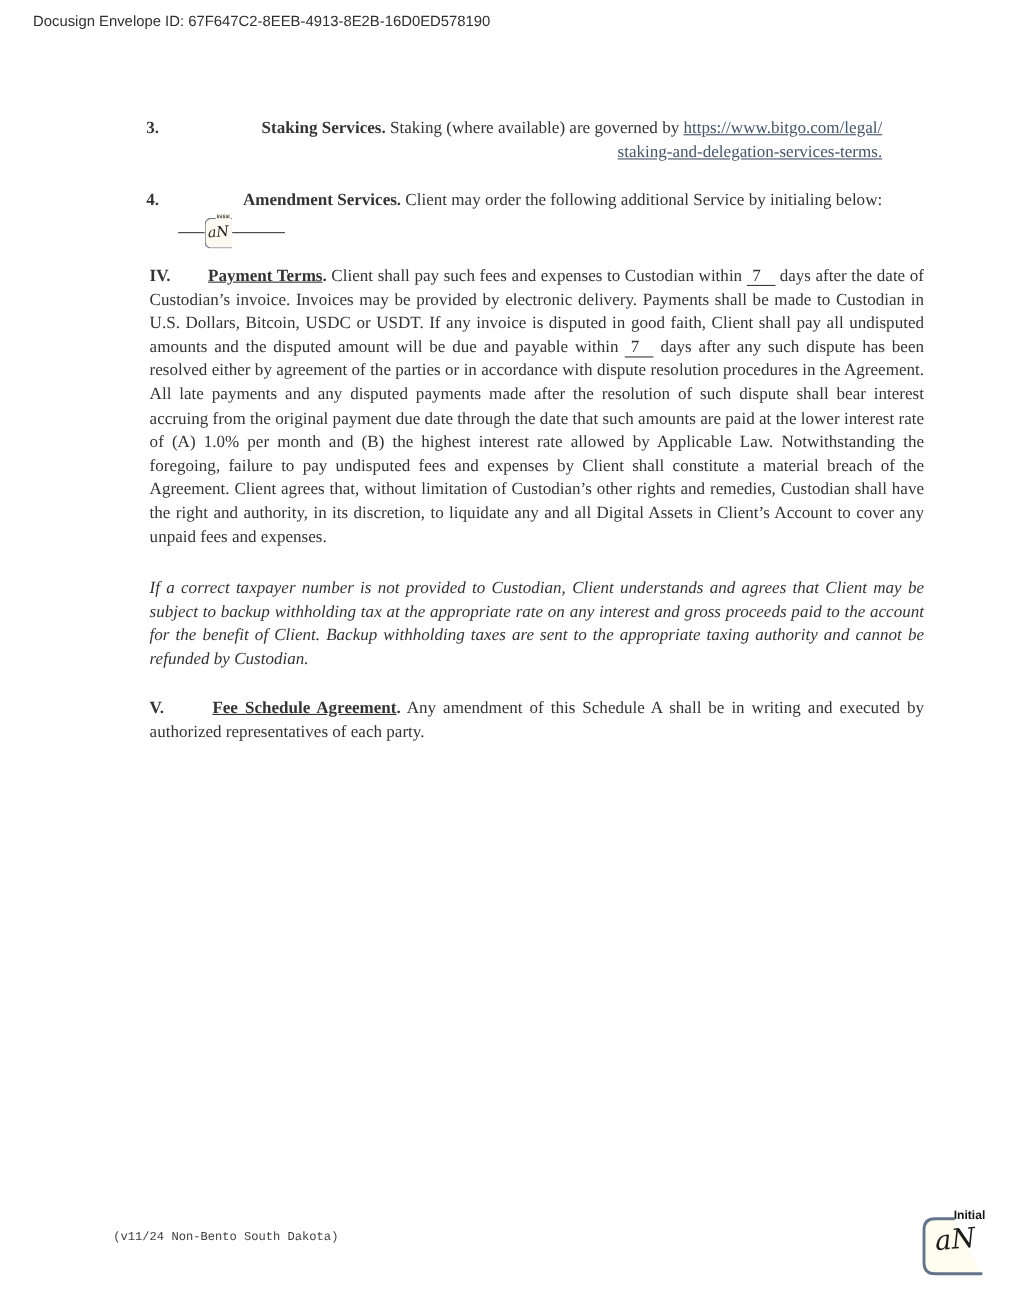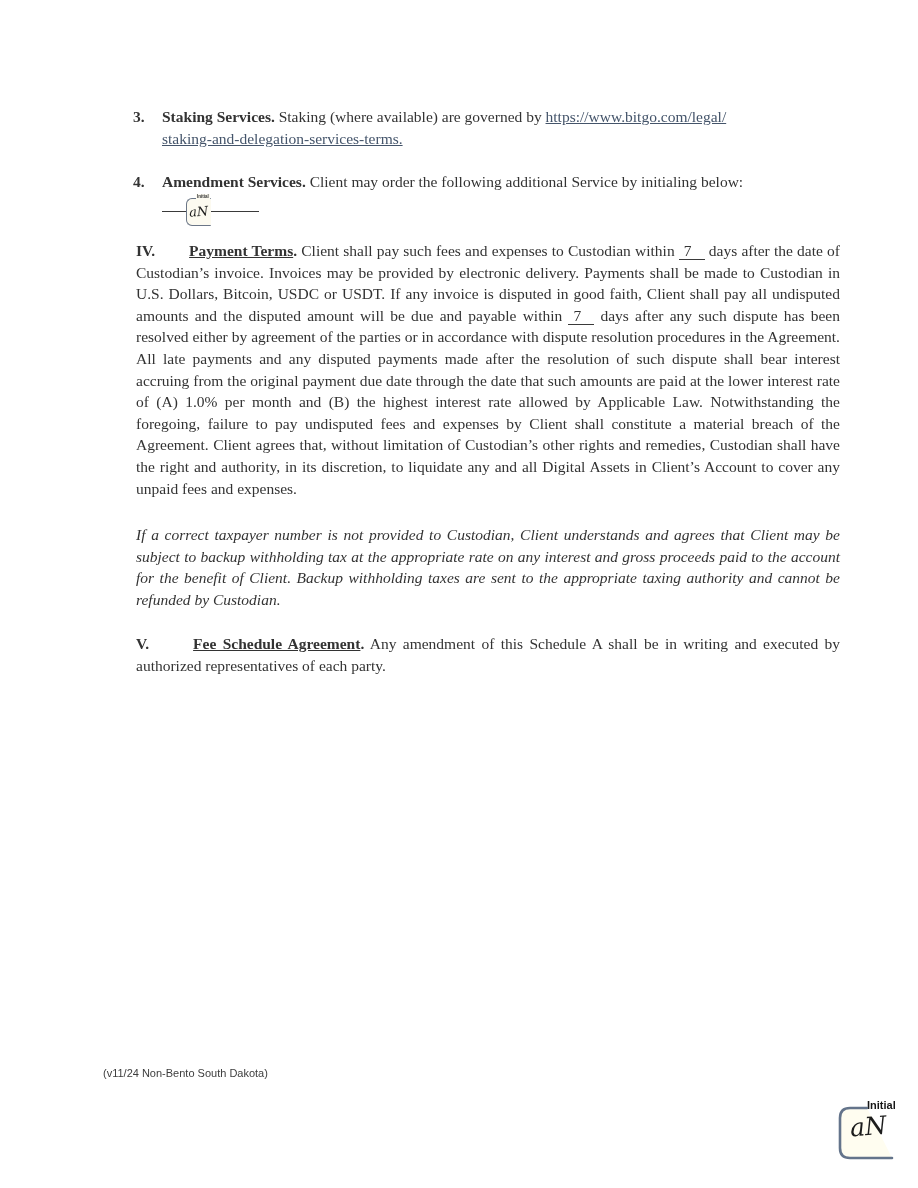--- a/index.html
+++ b/index.html
@@ -15,21 +15,21 @@
     position:absolute;left:30px;top:12px;
     font-family:"Liberation Sans", sans-serif;
     font-size:13.5px;color:#2f2f2f;
   }
   .docblock{
     position:absolute;left:108px;width:704px;
     font-size:15.5px;line-height:21.6px;color:#333333;
   }
   .item{display:flex;}
   .item .num{margin-left:25px;width:29px;font-weight:bold;flex:none;}
-  .item .content{width:640px;}
+  .item .content{width:640px;text-align:right;}
   .bold{font-weight:bold;}
   .heading-underline{font-weight:bold;text-decoration:underline;}
   .tabspace{display:inline-block;width:34px;}
   .tabspace-v{display:inline-block;width:44px;}
   .justify{text-align:justify;margin-left:28px;}
   a.doclink{color:#44546a;text-decoration:underline;cursor:pointer;}
   .blank{
     display:inline-block;
     border-bottom:1.3px solid #3a3a3a;
     padding:0 13px 0 5px;
@@ -56,22 +56,22 @@
     font-size:4.5px;font-weight:bold;color:#333;
     background:#fcfaf0;padding:0 1px;line-height:5px;white-space:nowrap;
   }
   .script{
     font-family:"DejaVu Serif", serif;
     font-style:italic;color:#1c1c1c;
     transform:rotate(-5deg);
   }
   .mini-field .script{font-size:13px;line-height:13px;}
   .footer{
-    position:absolute;left:103px;top:1067px;
-    font-family:Liberation Sans, sans-serif;
+    position:absolute;left:103px;top:1119px;
+    font-family:Liberation Mono, monospace;
     font-size:11px;color:#3d3d3d;
   }
   
   .initial-block{position:absolute;left:834px;top:1096px;width:84px;height:74px;}
   .initial-block .label{
     position:absolute;left:31px;top:3px;
     font-family:"Liberation Sans", sans-serif;
     font-size:11px;font-weight:bold;color:#161616;
     background:#ffffff;padding:0 2px;
   }
@@ -79,20 +79,21 @@
   .initial-block .script{
     position:absolute;left:16px;top:17px;
     font-size:25px;line-height:28px;
   }
 </style>
 </head>
 <body>
 
 <div class="page">
 
+  <div class="envelope">Docusign Envelope ID: 67F647C2-8EEB-4913-8E2B-16D0ED578190</div>
 
   <div class="docblock item" style="top:106px;">
     <div class="num">3.</div>
     <div class="content">
       <span class="bold">Staking Services.</span><span> Staking (where available) are governed by </span><a class="doclink">https://www.bitgo.com/legal/</a><br>
       <a class="doclink">staking-and-delegation-services-terms.</a>
     </div>
   </div>
 
   <div class="docblock item" style="top:171px;">

